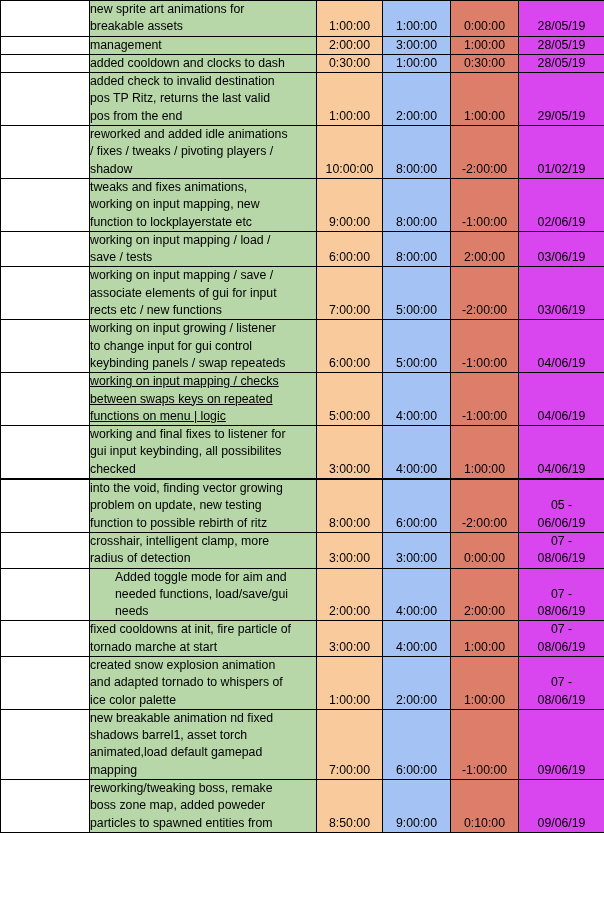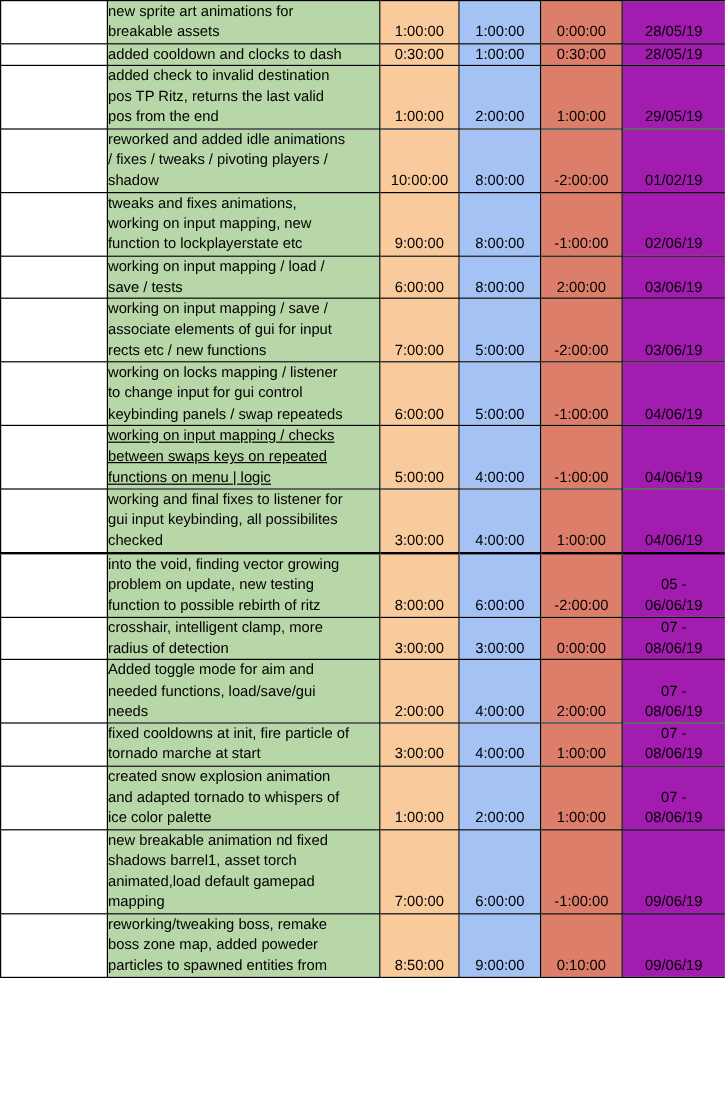--- a/index.html
+++ b/index.html
@@ -60,21 +60,21 @@
   }
   td.est {
     background: #a4c2f4;
     text-align: center;
   }
   td.diff {
     background: #dd7e6b;
     text-align: center;
   }
   td.date {
-    background: #a21caf;
+    background: #d946ef;
     text-align: center;
     white-space: pre-line;
     line-height: 17.3px;
   }
   tr.thick-bottom > td {
     border-bottom: 2px solid #000000;
   }
   
   td.val-bottom {
     vertical-align: bottom;
@@ -100,20 +100,28 @@
     <tbody id="grid-body">
         <tr style="height: 35px;">
           <td class="label" style="height: 35px;"></td>
           <td class="task" style="height: 35px;">new sprite art animations for
 breakable assets</td>
           <td class="actual val-bottom" style="height: 35px;">1:00:00</td>
           <td class="est val-bottom" style="height: 35px;">1:00:00</td>
           <td class="diff val-bottom" style="height: 35px;">0:00:00</td>
           <td class="date date-mid" style="height: 35px;">28/05/19</td>
         </tr>
+        <tr style="height: 17px;">
+          <td class="label" style="height: 17px;"></td>
+          <td class="task" style="height: 17px;">management</td>
+          <td class="actual val-bottom" style="height: 17px;">2:00:00</td>
+          <td class="est val-bottom" style="height: 17px;">3:00:00</td>
+          <td class="diff val-bottom" style="height: 17px;">1:00:00</td>
+          <td class="date date-mid" style="height: 17px;">28/05/19</td>
+        </tr>
         <tr style="height: 17px; margin-left: 48px;">
           <td class="label" style="height: 17px;"></td>
           <td class="task" style="height: 17px;">added cooldown and clocks to dash</td>
           <td class="actual val-bottom" style="height: 17px;">0:30:00</td>
           <td class="est val-bottom" style="height: 17px;">1:00:00</td>
           <td class="diff val-bottom" style="height: 17px;">0:30:00</td>
           <td class="date date-mid" style="height: 17px;">28/05/19</td>
         </tr>
         <tr style="height: 52px;">
           <td class="label" style="height: 52px;"></td>
@@ -159,21 +167,21 @@
           <td class="task" style="height: 52px;">working on input mapping / save /
 associate elements of gui for input
 rects etc / new functions</td>
           <td class="actual val-bottom" style="height: 52px;">7:00:00</td>
           <td class="est val-bottom" style="height: 52px;">5:00:00</td>
           <td class="diff val-bottom" style="height: 52px;">-2:00:00</td>
           <td class="date date-mid" style="height: 52px;">03/06/19</td>
         </tr>
         <tr style="height: 52px;">
           <td class="label" style="height: 52px;"></td>
-          <td class="task" style="height: 52px;">working on locks mapping / listener
+          <td class="task" style="height: 52px;">working on input growing / listener
 to change input for gui control
 keybinding panels / swap repeateds</td>
           <td class="actual val-bottom" style="height: 52px;">6:00:00</td>
           <td class="est val-bottom" style="height: 52px;">5:00:00</td>
           <td class="diff val-bottom" style="height: 52px;">-1:00:00</td>
           <td class="date date-mid" style="height: 52px;">04/06/19</td>
         </tr>
         <tr style="height: 52px;">
           <td class="label" style="height: 52px;"></td>
           <td class="task" style="height: 52px; text-decoration: underline;">working on input mapping / checks
@@ -210,21 +218,21 @@
           <td class="task" style="height: 35px;">crosshair, intelligent clamp, more
 radius of detection</td>
           <td class="actual val-bottom" style="height: 35px;">3:00:00</td>
           <td class="est val-bottom" style="height: 35px;">3:00:00</td>
           <td class="diff val-bottom" style="height: 35px;">0:00:00</td>
           <td class="date date-mid" style="height: 35px;">07 -
 08/06/19</td>
         </tr>
         <tr style="height: 52px;">
           <td class="label" style="height: 52px;"></td>
-          <td class="task" style="height: 52px;">Added toggle mode for aim and
+          <td class="task" style="height: 52px; padding-left: 25px;">Added toggle mode for aim and
 needed functions, load/save/gui
 needs</td>
           <td class="actual val-bottom" style="height: 52px;">2:00:00</td>
           <td class="est val-bottom" style="height: 52px;">4:00:00</td>
           <td class="diff val-bottom" style="height: 52px;">2:00:00</td>
           <td class="date date-mid" style="height: 52px;">07 -
 08/06/19</td>
         </tr>
         <tr style="height: 35px;">
           <td class="label" style="height: 35px;"></td>

